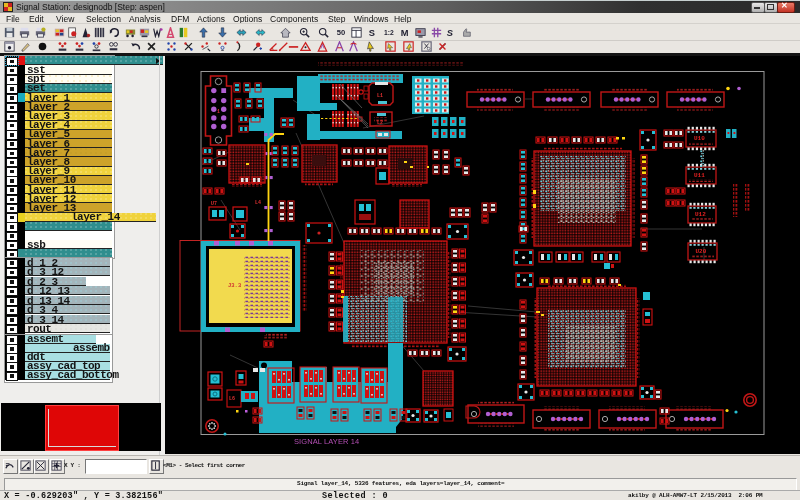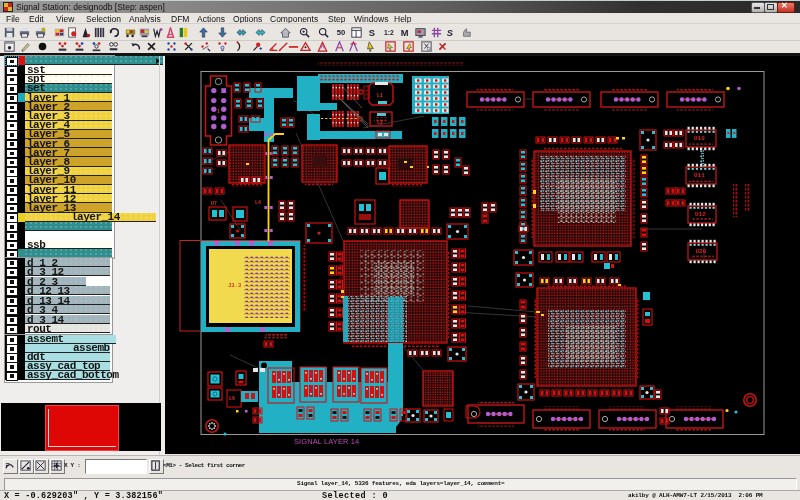--- a/index.html
+++ b/index.html
@@ -453,21 +453,21 @@
 <div class="a" style="left:5px;top:324.0px;width:20px;height:9.5px;background:#000;"></div>
 <div class="cb" style="left:6px;top:325.0px;">
       <div class="cbi"></div>
     </div>
 <div class="row dotd" style="left:25px;top:324.0px;width:85px;height:8.3px;background-color:#e6e6e2;border-bottom:1.5px solid #222;"><span style="position:relative;top:1px;left:2px;">rout</span></div>
 <div class="a" style="left:4px;top:333.5px;width:107px;height:47px;border:1px solid #999;background:#fff;"></div>
 <div class="a" style="left:5px;top:334.5px;width:20px;height:9.1px;background:#000;"></div>
 <div class="cb" style="left:6px;top:335.3px;">
       <div class="cbi"></div>
     </div>
-<div class="row" style="left:25px;top:334.5px;width:91px;height:8.1px;background-color:#a9dfe2;border-bottom:1px solid #222;"><span style="position:relative;top:0.5px;left:2px;">assemt</span></div>
+<div class="row" style="left:25px;top:334.5px;width:71px;height:8.1px;background-color:#a9dfe2;border-bottom:1px solid #222;"><span style="position:relative;top:0.5px;left:2px;">assemt</span></div>
 <div class="a" style="left:5px;top:343.6px;width:20px;height:9.1px;background:#000;"></div>
 <div class="cb" style="left:6px;top:344.4px;">
       <div class="cbi"></div>
     </div>
 <div class="row" style="left:25px;top:343.6px;width:85px;height:8.1px;background-color:#a9dfe2;border-bottom:1px solid #222;"><span style="position:relative;top:0.5px;left:2px;margin-left:46px;">assemb</span></div>
 <div class="a" style="left:5px;top:352.6px;width:20px;height:9.1px;background:#000;"></div>
 <div class="cb" style="left:6px;top:353.4px;">
       <div class="cbi"></div>
     </div>
 <div class="row" style="left:25px;top:352.6px;width:85px;height:8.1px;background-color:#a9dfe2;border-bottom:1px solid #222;"><span style="position:relative;top:0.5px;left:2px;">ddt</span></div>

